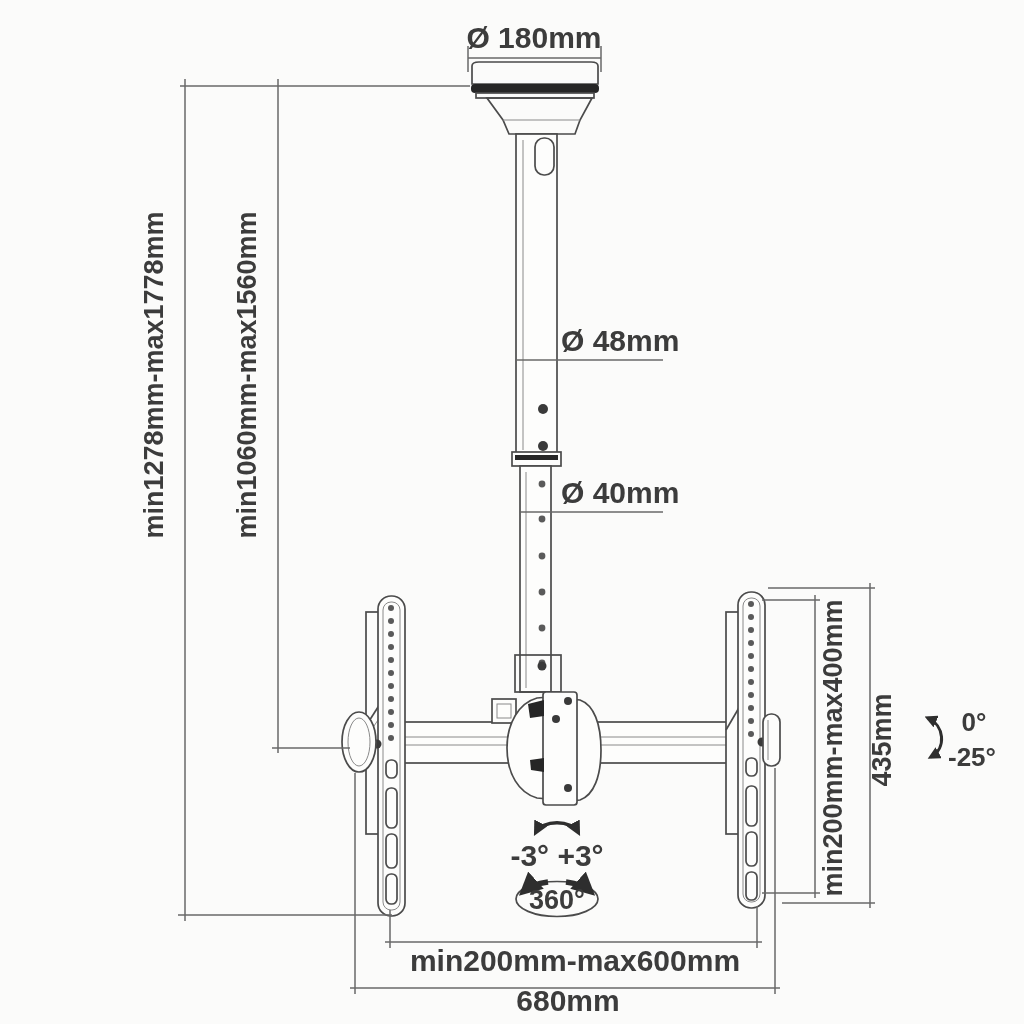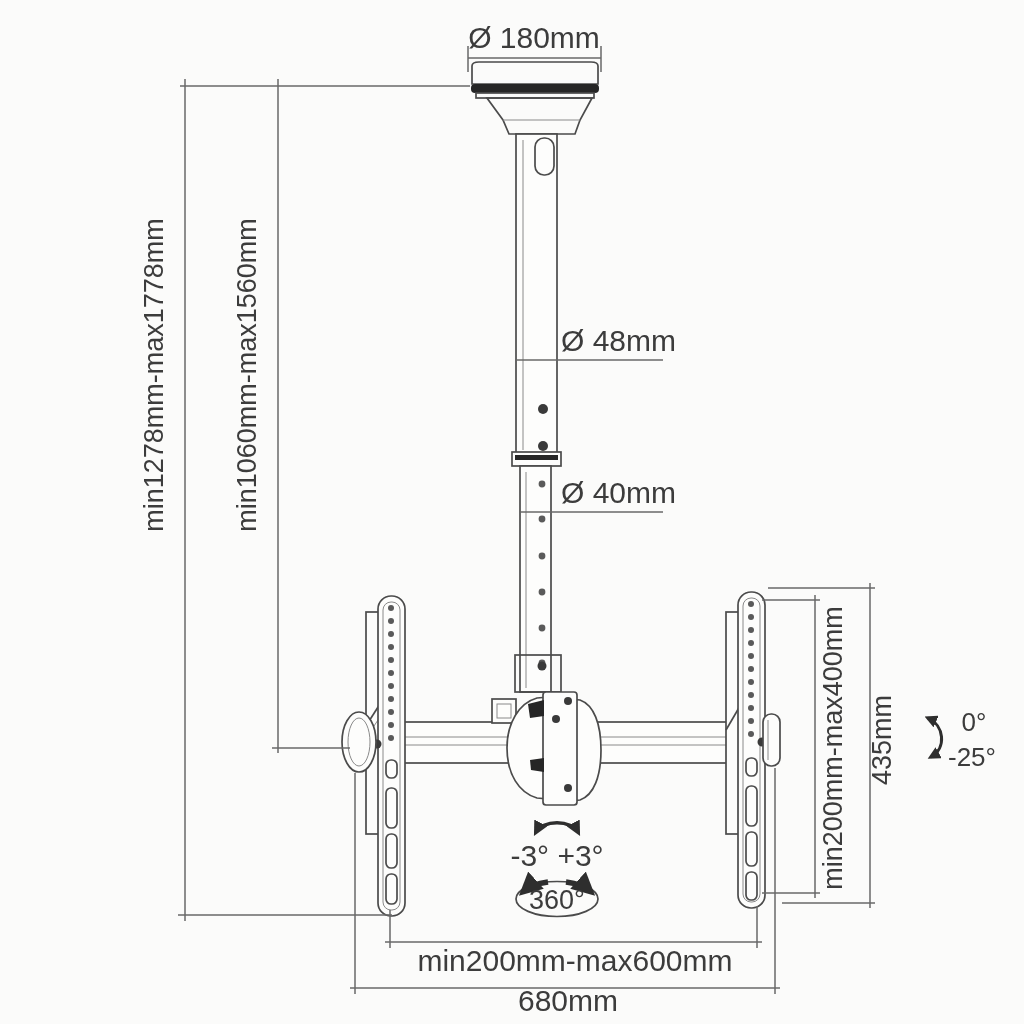--- a/index.html
+++ b/index.html
@@ -7,20 +7,21 @@
     padding: 0;
     background: #f4f4f2;
   }
   .page {
     width: 1024px;
     height: 1024px;
     background: #fbfbfa;
     position: relative;
     overflow: hidden;
     font-family: "Liberation Sans", sans-serif;
+    font-weight: bold;
   }
   svg { display: block; }
   .draw   { stroke: #4b4b4b; stroke-width: 1.7; fill: none; }
   .drawf  { stroke: #4b4b4b; stroke-width: 1.7; fill: #fdfdfc; }
   .thin   { stroke: #8a8a8a; stroke-width: 1;   fill: none; }
   .dim    { stroke: #696969; stroke-width: 1.5; fill: none; }
   .dark   { fill: #262626; stroke: none; }
   .bolt   { fill: #3a3a3a; stroke: none; }
   .hole   { fill: #5a5a5a; stroke: none; }
   .lbl    { fill: #3c3c3c; font-family: "Liberation Sans", sans-serif; }

